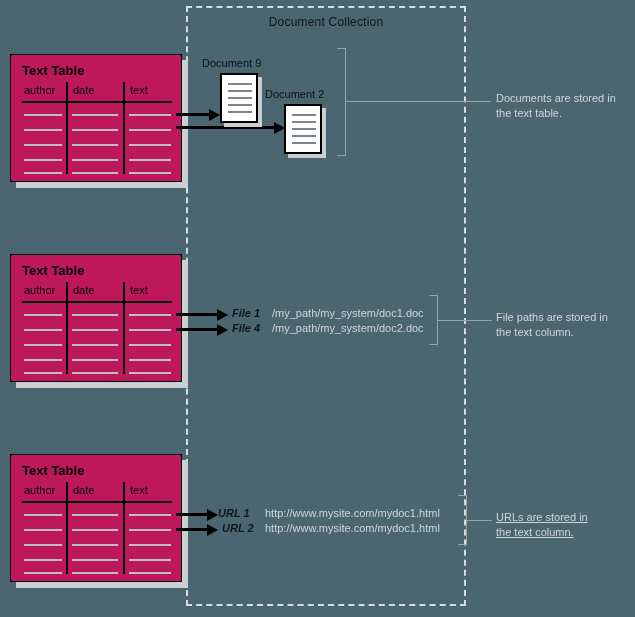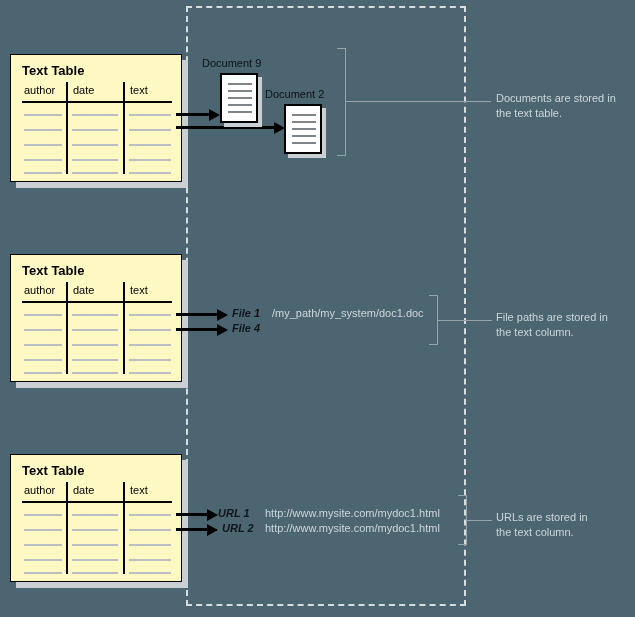--- a/index.html
+++ b/index.html
@@ -50,21 +50,21 @@
     width: 172px;
     height: 128px;
     background: #c9cfd2;
   }
   .table-card .sheet {
     position: absolute;
     left: 0;
     top: 0;
     width: 172px;
     height: 128px;
-    background: #fef9c3;
+    background: #be185d;
     border: 1px solid #000000;
     box-sizing: border-box;
   }
   .table-title {
     position: absolute;
     left: 11px;
     top: 8px;
     font-size: 13px;
     font-weight: bold;
     color: #000;
@@ -178,20 +178,21 @@
     color: #cfd5d8;
     white-space: nowrap;
   }
 </style>
 </head>
 <body>
 
 <div id="canvas">
 
   <div class="collection-box"></div>
+  <div class="collection-title">Document Collection</div>
 
   <div class="table-card" style="left:10px; top:54px;">
     <div class="shadow"></div>
     <div class="sheet">
       <div class="table-title">Text Table</div>
       <div class="col-head c0">author</div>
       <div class="col-head c1">date</div>
       <div class="col-head c2">text</div>
       <div class="head-rule"></div>
       <div class="vrule v1"></div>
@@ -278,20 +279,21 @@
   </div>
 
   <div class="arrow-line" style="left:176px; top:313px; width:42px;"></div>
   <div class="arrow-head" style="left:217px; top:309px;"></div>
   <div class="arrow-line" style="left:176px; top:328px; width:42px;"></div>
   <div class="arrow-head" style="left:217px; top:324px;"></div>
 
   <div class="item-label" style="left:232px; top:307px;">File 1</div>
   <div class="item-value" style="left:272px; top:307px;">/my_path/my_system/doc1.doc</div>
   <div class="item-label" style="left:232px; top:322px;">File 4</div>
+  <div class="item-value" style="left:272px; top:322px;">/my_path/my_system/doc2.doc</div>
 
   <div class="bracket" style="left:429px; top:295px; height:50px;"></div>
   <div class="leader" style="left:438px; top:320px; width:54px;"></div>
   <div class="note" style="left:496px; top:310px;">File paths are stored in
 the text column.</div>
 
   <div class="table-card" style="left:10px; top:454px;">
     <div class="shadow"></div>
     <div class="sheet">
       <div class="table-title">Text Table</div>
@@ -324,16 +326,16 @@
   <div class="arrow-line" style="left:176px; top:528px; width:32px;"></div>
   <div class="arrow-head" style="left:207px; top:524px;"></div>
 
   <div class="item-label" style="left:218px; top:507px;">URL 1</div>
   <div class="item-value" style="left:265px; top:507px;">http://www.mysite.com/mydoc1.html</div>
   <div class="item-label" style="left:222px; top:522px;">URL 2</div>
   <div class="item-value" style="left:265px; top:522px;">http://www.mysite.com/mydoc1.html</div>
 
   <div class="bracket" style="left:458px; top:495px; height:50px;"></div>
   <div class="leader" style="left:467px; top:520px; width:25px;"></div>
-  <div class="note" style="left:496px; top:510px;">URLs are stored in
+  <div class="note" style="left:496px; top:510px;text-decoration:underline;">URLs are stored in
 the text column.</div>
 
 </div>
 
 </body></html>

